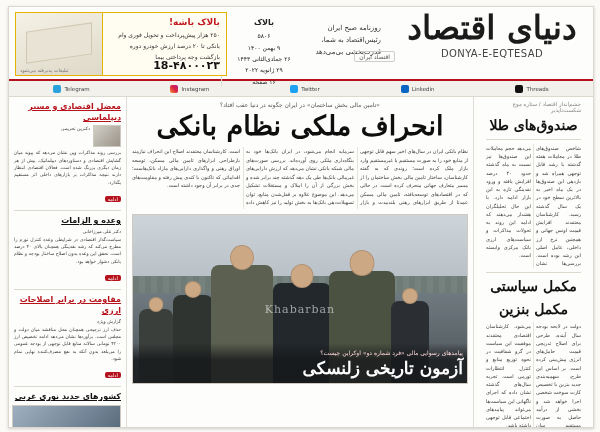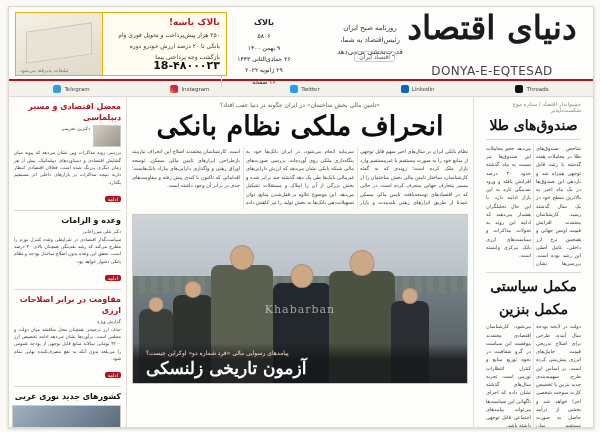--- a/index.html
+++ b/index.html
@@ -45,32 +45,32 @@
   .logo-title {
     font-family: "DejaVu Serif", "Liberation Serif", serif;
     font-size: 33px;
     font-weight: bold;
     color: #1b1b1b;
     line-height: 1.05;
     letter-spacing: -1px;
     direction: rtl;
   }
   .logo-sub {
-    font-size: 12px;
+    font-size: 10px;
     color: #444;
-    margin-top: 18px;
+    margin-top: 2px;
     letter-spacing: 0.4px;
   }
   .logo-slogan {
     position: absolute;
-    right: 180px;
+    right: 212px;
     top: 16px;
     font-size: 7px;
     color: #333;
-    text-align: center;
+    text-align: right;
     line-height: 1.7;
     width: 86px;
   }
   .logo-left-tag {
     position: absolute;
     right: 198px;
     top: 44px;
     font-size: 6px;
     color: #555;
     border: 1px solid #ccc;
@@ -307,23 +307,23 @@
     transform:translate(-50%,-50%);
     color:#ffffff;
     opacity:.55;
     font-size:11px;
     letter-spacing:1px;
     font-family:"DejaVu Serif","Liberation Serif",serif;
   }
   .photo-caption-box {
     position:absolute;
     left:0; right:0; bottom:0;
-    padding: 6px 13px 5px;
+    padding: 6px 4px 5px;
     background: linear-gradient(transparent, rgba(20,22,24,.78) 42%);
-    text-align:left;
+    text-align:right;
   }
   .pc-kicker {
     font-size: 6px;
     color: #ffd9d9;
     margin-bottom: 2px;
   }
   .pc-head {
     font-family:"DejaVu Serif","Liberation Serif",serif;
     font-size: 17px;
     font-weight: bold;
@@ -333,20 +333,21 @@
 
   
   .lblock { margin-bottom: 5px; }
   .lblock-title {
     font-size: 8px;
     font-weight: bold;
     color: #b6121b;
     text-align: right;
     line-height: 1.4;
     margin-bottom: 2px;
+    text-decoration: underline;
   }
   .lblock-title.dark { color: #111; }
   .thumb-wide {
     width: 100%;
     height: 26px;
     background: linear-gradient(135deg,#cfd5da,#8d969d);
     border: 1px solid #cfcabf;
     margin-bottom: 2px;
   }
   .thumb-wide.navy { background: linear-gradient(135deg,#9fb0c0,#586b7c); }

